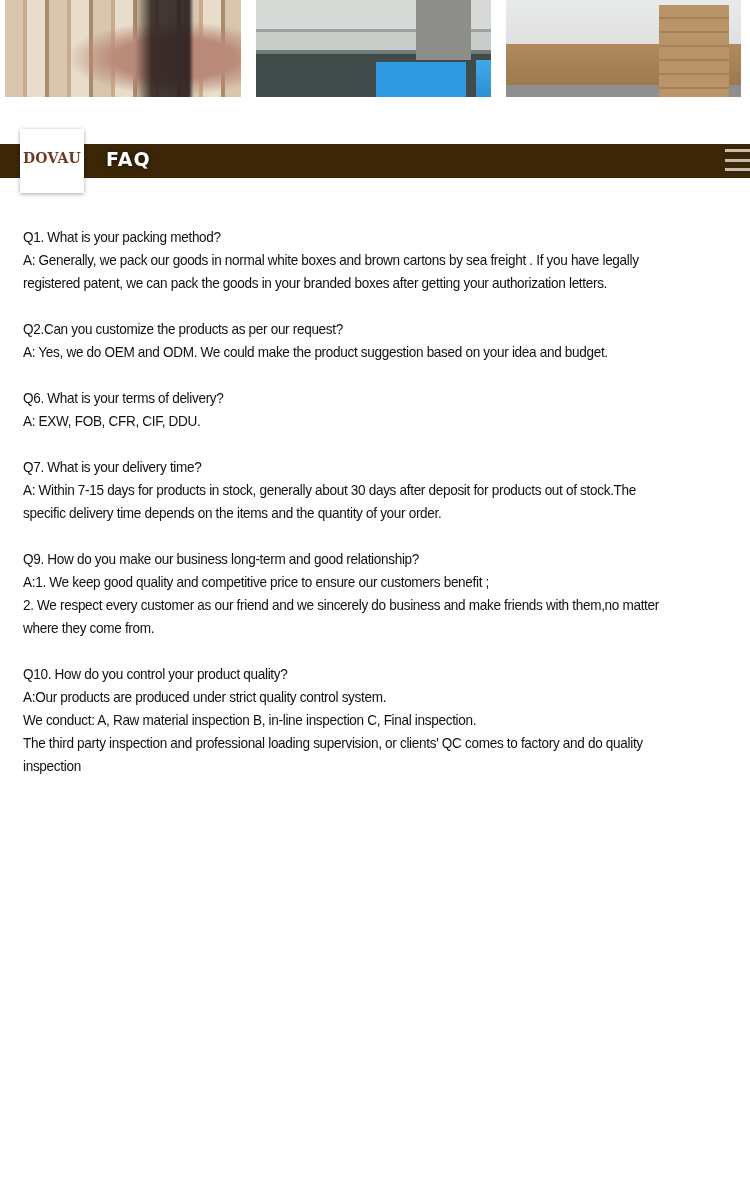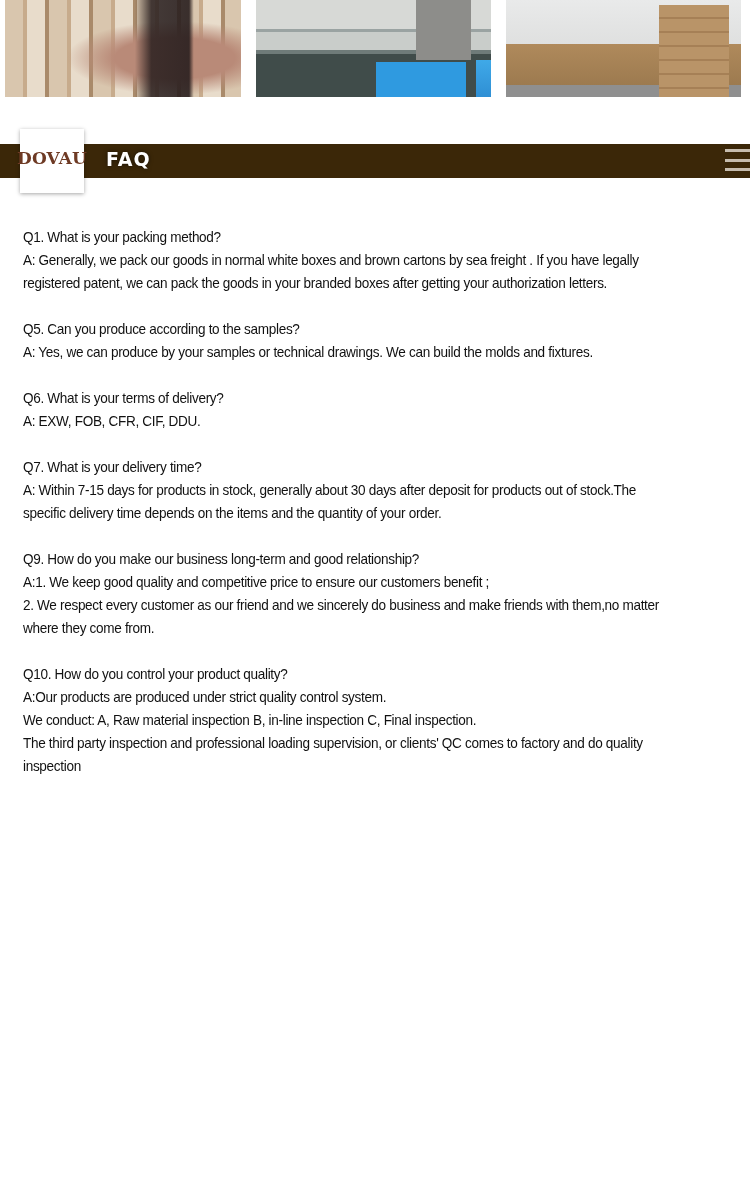--- a/index.html
+++ b/index.html
@@ -24,21 +24,21 @@
   .photo-3 { left: 506px; width: 235px;
     background:
       linear-gradient(180deg, rgba(0,0,0,0) 0 45%, #b08a5c 45%, #9c7a4f 88%, #8f8f8f 88%),
       linear-gradient(180deg, #e9eaea 0%, #d3d4d3 100%); }
   .photo-3::after { content:""; position:absolute; right:12px; top:5px; width:70px; height:92px;
     background: repeating-linear-gradient(180deg, #b99468 0 12px, #a68056 12px 14px); }
 
   .band { position: absolute; top: 144px; left: 0; width: 750px; height: 34px; background: #3b2708; }
   .logo-box { position: absolute; top: 129px; left: 20px; width: 64px; height: 64px; background: #fff;
               box-shadow: 0 1px 4px rgba(0,0,0,0.35); display: flex; align-items: center; justify-content: center; }
-  .logo-text { font-family: "DejaVu Serif", serif; font-weight: bold; font-size: 17px; color: #6e3a24;
+  .logo-text { font-family: "DejaVu Serif", serif; font-weight: bold; font-size: 14px; color: #6e3a24;
                letter-spacing: 0.2px; margin-top: -6px; }
   .band-title { position: absolute; top: 148px; left: 106px; font-family: "DejaVu Sans", sans-serif;
                 font-weight: bold; font-size: 19px; color: #fff; letter-spacing: 1px;
                 text-shadow: 0 0 4px rgba(0,0,0,0.6); text-align: center; }
   .menu-icon { position: absolute; top: 149px; left: 725px; width: 25px; height: 25px; cursor: pointer; }
   .menu-icon span { position: absolute; left: 0; width: 25px; height: 3px; background: #c6bcae; }
   .menu-icon span:nth-child(1) { top: 0; }
   .menu-icon span:nth-child(2) { top: 10px; }
   .menu-icon span:nth-child(3) { top: 19px; }
 
@@ -67,22 +67,22 @@
   <span></span>
 </div>
 
 <div class="faq" id="faq-list">
     <div class="faq-item">
       <div class="faq-line">Q1. What is your packing method?</div>
       <div class="faq-line">A: Generally, we pack our goods in normal white boxes and brown cartons by sea freight . If you have legally</div>
       <div class="faq-line">registered patent, we can pack the goods in your branded boxes after getting your authorization letters.</div>
     </div>
     <div class="faq-item">
-      <div class="faq-line">Q5. Can you produce according to the samples?</div>
-      <div class="faq-line">A: Yes, we can produce by your samples or technical drawings. We can build the molds and fixtures.</div>
+      <div class="faq-line">Q2.Can you customize the products as per our request?</div>
+      <div class="faq-line">A: Yes, we do OEM and ODM. We could make the product suggestion based on your idea and budget.</div>
     </div>
     <div class="faq-item">
       <div class="faq-line">Q6. What is your terms of delivery?</div>
       <div class="faq-line">A: EXW, FOB, CFR, CIF, DDU.</div>
     </div>
     <div class="faq-item">
       <div class="faq-line">Q7. What is your delivery time?</div>
       <div class="faq-line">A: Within 7-15 days for products in stock, generally about 30 days after deposit for products out of stock.The</div>
       <div class="faq-line">specific delivery time depends on the items and the quantity of your order.</div>
     </div>

